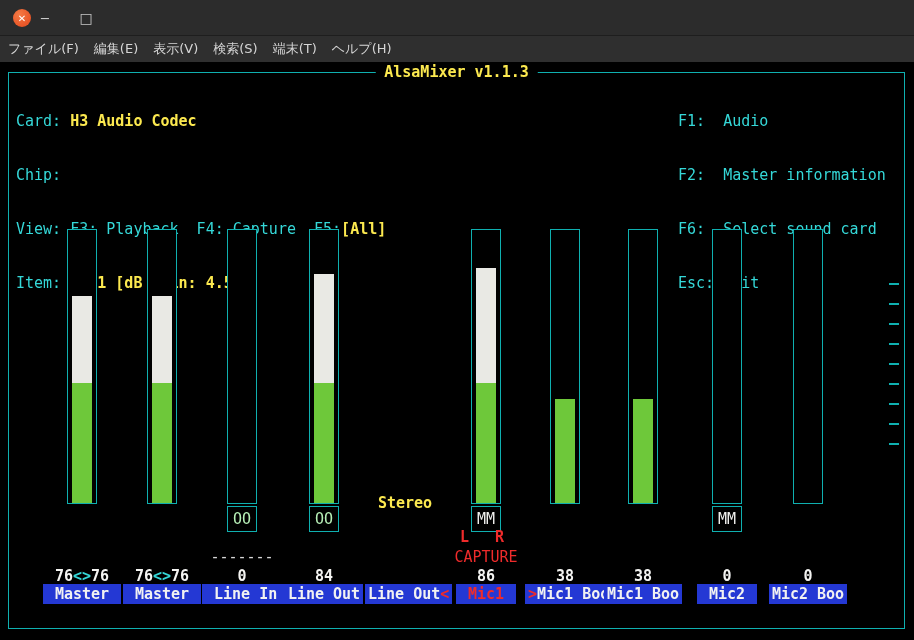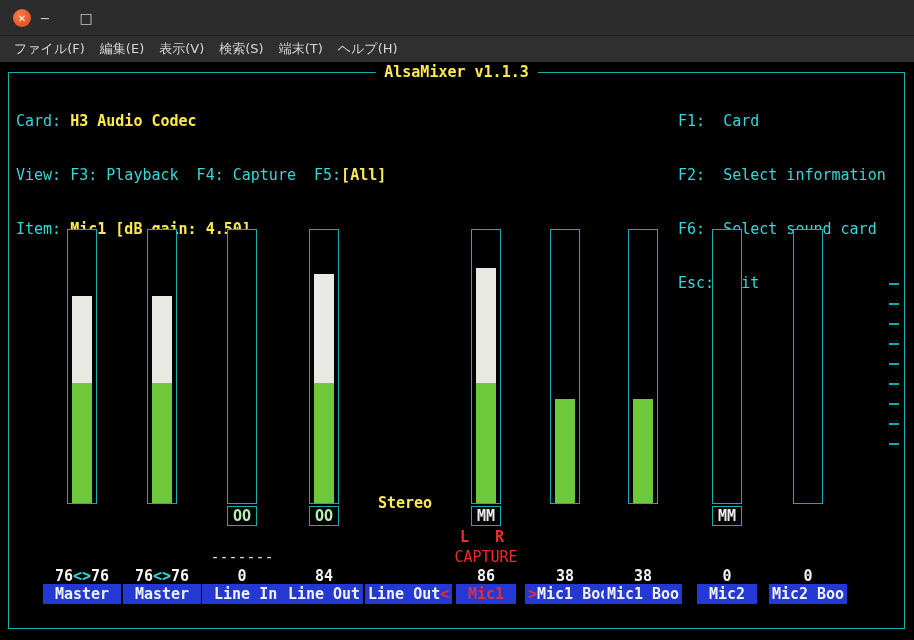--- a/index.html
+++ b/index.html
@@ -8,40 +8,40 @@
   
   .titlebar{position:absolute;left:0;top:0;width:914px;height:36px;background:var(--titlebar_bg,#2c2c2c);border-bottom:1px solid #1e1e1e;box-sizing:border-box;}
   .win-title{position:absolute;left:0;right:0;top:9px;text-align:center;color:#ffffff;font:bold 13px "DejaVu Sans",sans-serif;}
   .btn-close{position:absolute;left:13px;top:9px;width:18px;height:18px;border-radius:50%;
     background:radial-gradient(circle at 35% 30%, #f47a45, var(--close_btn,#e95627) 70%);
     color:#fff;font:bold 10px "DejaVu Sans",sans-serif;display:flex;align-items:center;justify-content:center;cursor:default;}
   .btn-min{position:absolute;left:38px;top:8px;width:14px;height:20px;color:#c8c8c8;font:13px "DejaVu Sans",sans-serif;display:flex;align-items:center;justify-content:center;}
   .btn-max{position:absolute;left:78px;top:7px;width:16px;height:22px;color:#c8c8c8;font:14px "DejaVu Sans",sans-serif;display:flex;align-items:center;justify-content:center;}
 
   
-  .menubar{position:absolute;left:0;top:36px;width:914px;height:26px;background:var(--menubar_bg,#2f2f2f);display:flex;align-items:center;gap:15px;padding-left:14px;box-sizing:border-box;}
+  .menubar{position:absolute;left:0;top:36px;width:914px;height:26px;background:var(--menubar_bg,#2f2f2f);display:flex;align-items:center;gap:15px;padding-left:8px;box-sizing:border-box;}
   .menu-item{color:var(--menu_text,#d6d6d6);font:13px "DejaVu Sans",sans-serif;white-space:nowrap;cursor:default;}
 
   
   .terminal{position:absolute;left:0;top:62px;width:914px;height:578px;background:var(--term_bg,#000);font:15px "DejaVu Sans Mono",monospace;color:var(--white,#ededeb);}
   .frame{position:absolute;left:8px;top:10px;width:897px;height:557px;border:1px solid var(--cyan_dim,#0fb0b0);box-sizing:border-box;}
   .frame-title{position:absolute;top:-10px;left:50%;transform:translateX(-50%);background:#000;padding:0 9px;color:var(--yellow,#fce94f);font-weight:bold;white-space:pre;}
 
   .info{position:absolute;left:16px;top:14px;line-height:18px;white-space:pre;}
   .help{position:absolute;left:678px;top:14px;line-height:18px;white-space:pre;color:var(--cyan,#35d8d8);}
   .cyan{color:var(--cyan,#35d8d8);}
   .yellow{color:var(--yellow,#fce94f);font-weight:bold;}
   .red{color:var(--red,#ef2b2b);}
 
   .channels{position:absolute;left:0;top:151px;width:914px;height:400px;}
   .channel{position:absolute;top:16px;width:80px;height:385px;}
   .bar{position:absolute;left:25px;top:0;width:30px;height:275px;border:1px solid var(--cyan_dim,#0fb0b0);box-sizing:border-box;background:#000;}
   .fill-green{position:absolute;left:4px;width:20px;bottom:0;height:0;background:var(--green,#6ec83a);}
   .fill-white{position:absolute;left:4px;width:20px;bottom:0;height:0;background:var(--bar_white,#e9e9e4);}
-  .mutebox{position:absolute;left:25px;top:277px;width:30px;height:20px;border:1px solid var(--cyan_dim,#0fb0b0);box-sizing:border-box;display:flex;align-items:center;justify-content:center;font-weight:bold;}
+  .mutebox{position:absolute;left:25px;top:277px;width:30px;height:26px;border:1px solid var(--cyan_dim,#0fb0b0);box-sizing:border-box;display:flex;align-items:center;justify-content:center;font-weight:normal;}
   .oo{color:var(--oo_green,#b6eeb6);}
   .mm{color:var(--white,#ededeb);}
   .enum-val{position:absolute;top:265px;left:0;width:100%;text-align:center;color:var(--yellow,#fce94f);font-weight:bold;}
   .lr{position:absolute;top:299px;left:0;width:100%;height:16px;color:var(--red,#ef2b2b);font-weight:bold;}
   .lr .l{position:absolute;left:14px;}
   .lr .r{position:absolute;left:49px;}
   .capline{position:absolute;top:319px;left:0;width:100%;text-align:center;white-space:pre;}
   .capline.cap-on{color:var(--red,#ef2b2b);font-weight:normal;}
   .capline.cap-off{color:#d8d8d8;}
   .value{position:absolute;top:338px;left:0;width:100%;text-align:center;color:#f4f4f2;font-weight:bold;white-space:pre;}
@@ -79,27 +79,28 @@
   </div>
 
   <div class="terminal">
 
     <div class="frame">
       <div class="frame-title">AlsaMixer v1.1.3</div>
     </div>
 
     <div class="info">
       <div><span class="cyan">Card: </span><span class="yellow">H3 Audio Codec</span></div>
+      <div><span class="cyan">Chip: </span></div>
       <div><span class="cyan">View: F3: Playback  F4: Capture  F5:</span><span class="yellow">[All]</span></div>
       <div><span class="cyan">Item: </span><span class="yellow">Mic1 [dB gain: 4.50]</span></div>
     </div>
 
     <div class="help">
-      <div>F1:  Card</div>
-      <div>F2:  Select information</div>
+      <div>F1:  Audio</div>
+      <div>F2:  Master information</div>
       <div>F6:  Select sound card</div>
       <div>Esc: Exit</div>
     </div>
 
     <div class="channels">
 
       <div class="channel" style="left:42px">
         <div class="bar">
             <div class="fill-white" style="height: 87px; bottom: 120px;"></div>
             <div class="fill-green" style="height: 120px;"></div>

